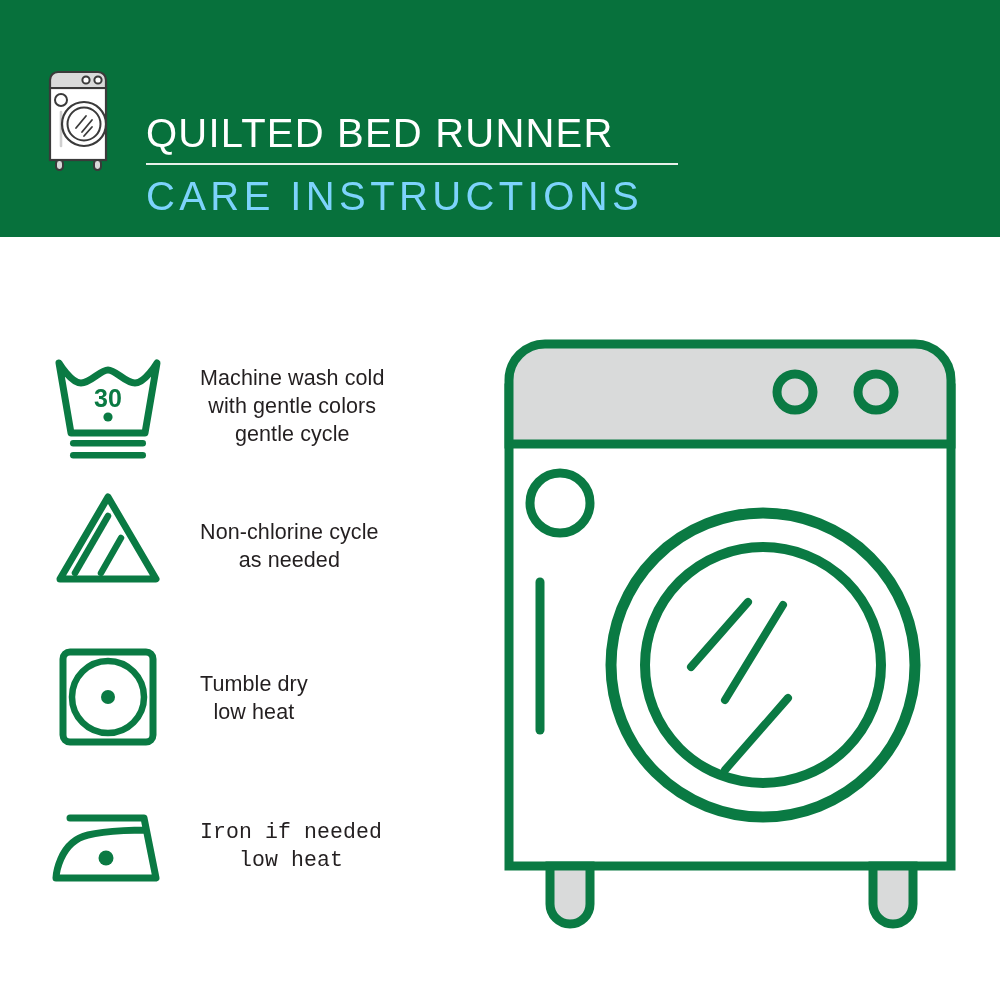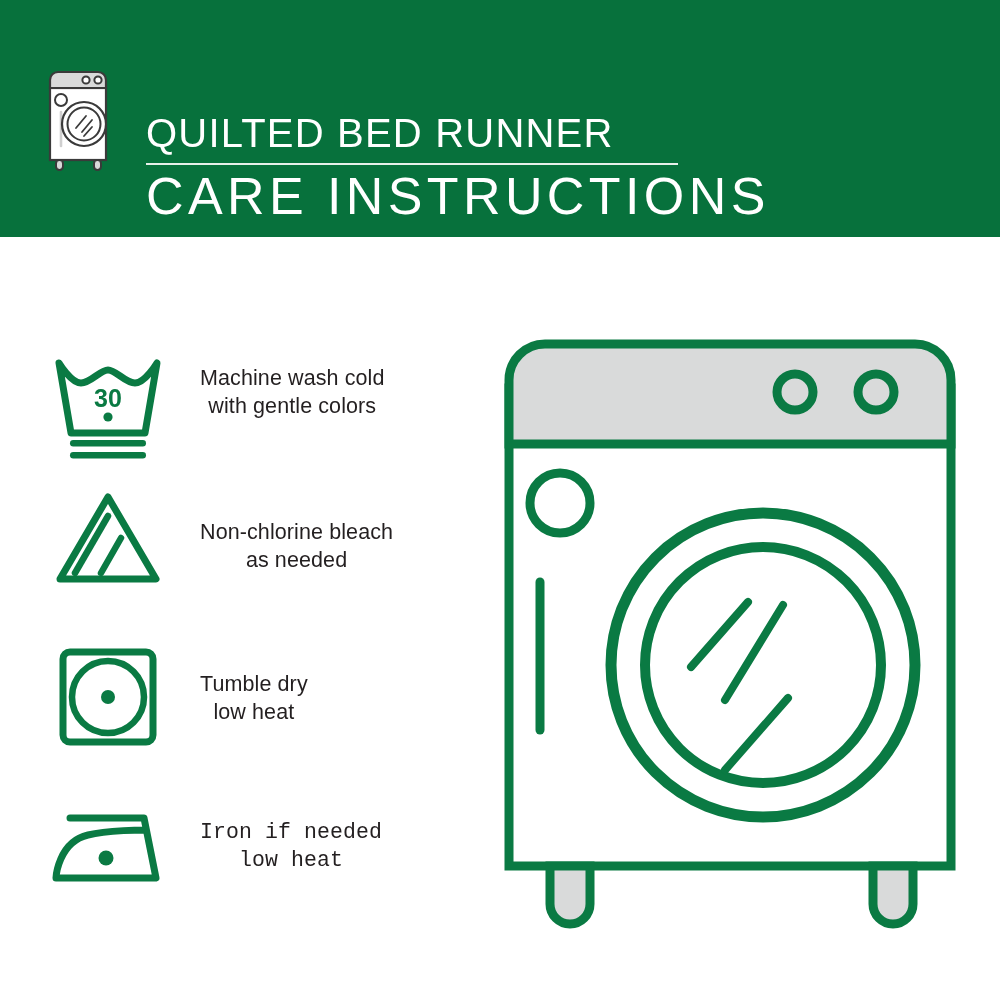--- a/index.html
+++ b/index.html
@@ -48,22 +48,22 @@
     white-space: nowrap;
     font-weight: 400;
   }
   .title-rule {
     width: 532px;
     height: 2px;
     background: #e8f0ea;
     margin: 7px 0 8px 0;
   }
   .title-line2 {
-    color: #ffffff;
-    font-size: 52px;
+    color: #7dd3fc;
+    font-size: 40px;
     letter-spacing: 4.4px;
     line-height: 46px;
     white-space: nowrap;
     font-weight: 400;
   }
 
   
   #care-list {
     position: absolute;
     left: 0;
@@ -153,33 +153,34 @@
           <rect x="22" y="95" width="76" height="6.5" rx="3.2" fill="#0a7a43"></rect>
           <rect x="22" y="107" width="76" height="6.5" rx="3.2" fill="#0a7a43"></rect>
 
           <text x="60" y="62" text-anchor="middle" font-family="Liberation Sans, sans-serif" font-size="25" font-weight="bold" fill="#0a7a43">30</text>
           <circle cx="60" cy="72" r="4.6" fill="#0a7a43"></circle>
         </svg>
       </div>
       <div class="care-text" style="top:19px;">
         <div>Machine wash cold</div>
         <div>with gentle colors</div>
+        <div>gentle cycle</div>
       </div>
     </div>
 
     <div class="care-row" style="top:248px;">
       <div class="care-symbol">
         <svg width="120" height="120" viewBox="0 0 120 120" fill="none" xmlns="http://www.w3.org/2000/svg">
           <path d="M60 12 L108 94 L12 94 Z" stroke="#0a7a43" stroke-width="7" stroke-linejoin="round" fill="none"></path>
           <line x1="60" y1="31" x2="27" y2="88" stroke="#0a7a43" stroke-width="6.5" stroke-linecap="round"></line>
           <line x1="73" y1="53" x2="53" y2="88" stroke="#0a7a43" stroke-width="6.5" stroke-linecap="round"></line>
         </svg>
       </div>
       <div class="care-text" style="top:33px;">
-        <div>Non-chlorine bleach</div>
+        <div>Non-chlorine cycle</div>
         <div>as needed</div>
       </div>
     </div>
 
     <div class="care-row" style="top:400px;">
       <div class="care-symbol">
         <svg width="120" height="120" viewBox="0 0 120 120" fill="none" xmlns="http://www.w3.org/2000/svg">
           <rect x="15" y="15" width="90" height="90" rx="7" stroke="#0a7a43" stroke-width="7" fill="none"></rect>
           <circle cx="60" cy="60" r="36" stroke="#0a7a43" stroke-width="6.5" fill="none"></circle>
           <circle cx="60" cy="60" r="7" fill="#0a7a43"></circle>

